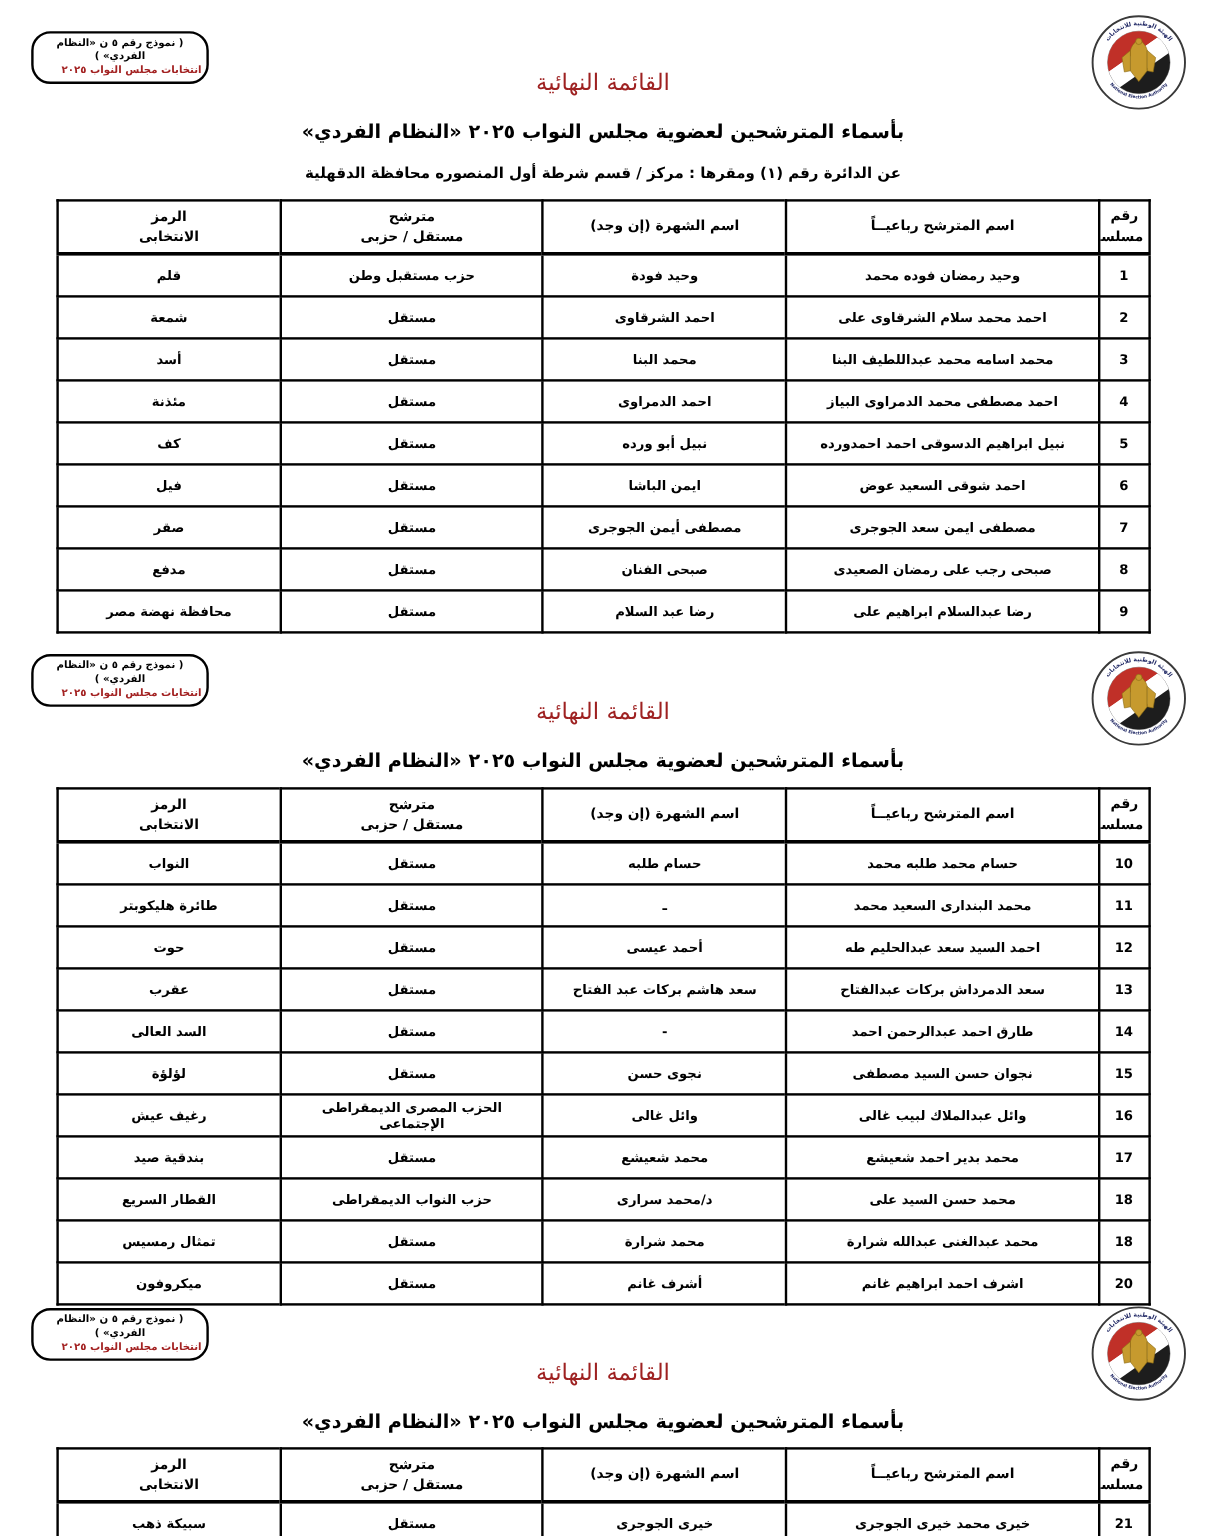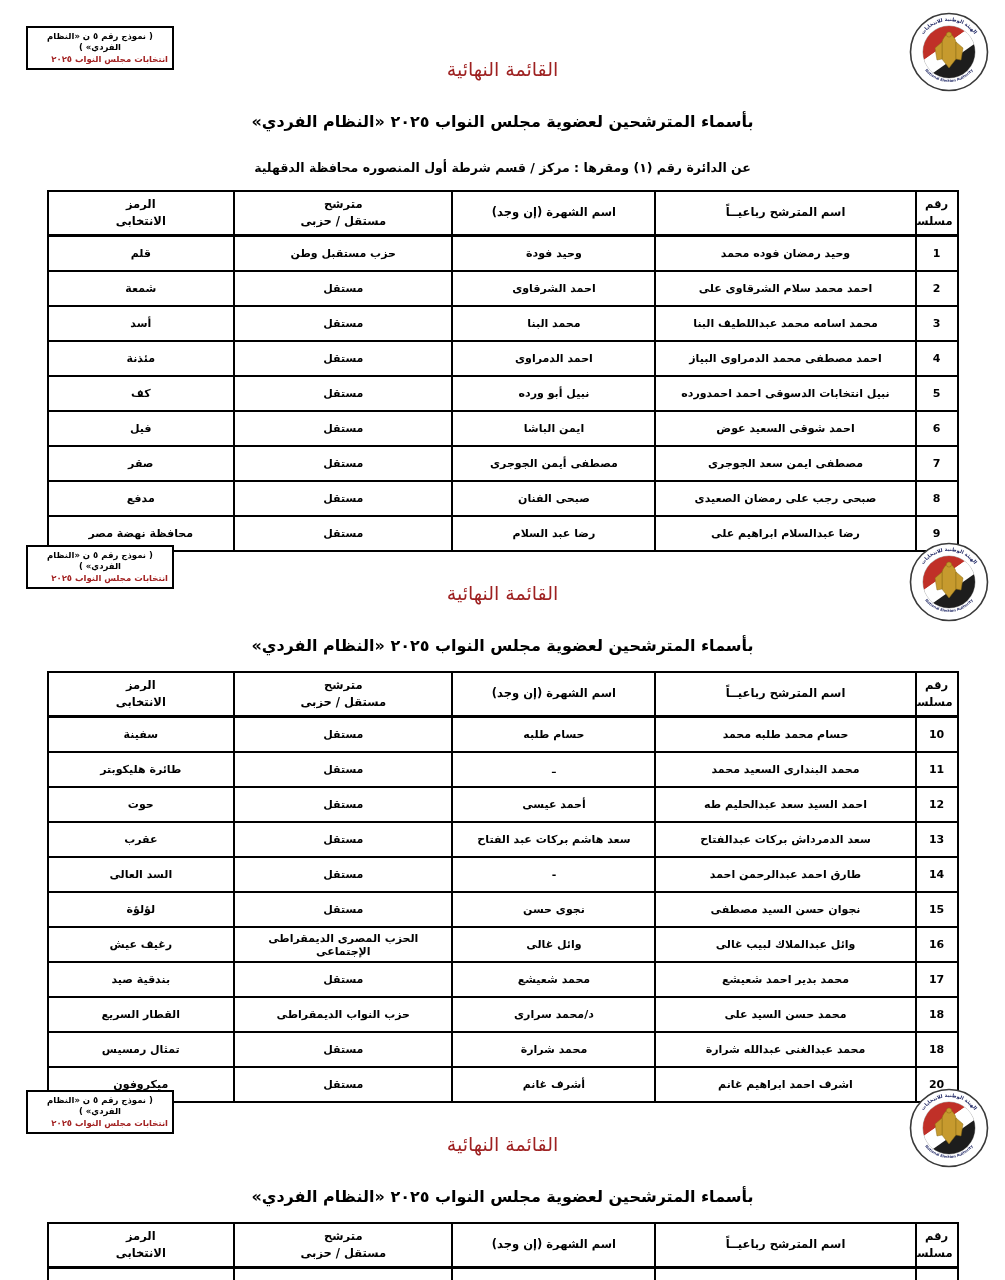--- a/index.html
+++ b/index.html
@@ -14,21 +14,21 @@
   .page{position:relative;width:1005px;}
   .page1{height:537px;}
   .page2{height:546px;}
   .page3{height:197px;}
 
   .form-box{
     position:absolute;
     right:auto;left:26px;
     width:136px;
     border:2px solid #000;
-    border-radius:0;
+    border-radius:16px;
     padding:3px 4px;
     text-align:center;
     background:#fff;
     direction:rtl;
   }
   .form-box .l1{font-size:8.5px;font-weight:bold;color:#000;line-height:1.35;}
   .form-box .l2{font-size:8.5px;font-weight:bold;color:#a32222;line-height:1.35;text-align:right;}
 
   .logo-holder{position:absolute;left:auto;right:16px;width:80px;height:80px;}
 
@@ -36,21 +36,21 @@
     text-align:center;
     color:#9e2121;
     font-size:19px;
     font-weight:normal;
     margin:0;
   }
   .subtitle{
     text-align:center;
     font-size:16px;
     font-weight:bold;
-    margin:16px;
+    margin:4px;
   }
   .district{
     text-align:center;
     font-size:12.5px;
     font-weight:bold;
     margin:0;
   }
   .page1 .title-red{padding-top:58px;}
   .page1 .subtitle{padding-top:16px;}
   .page1 .district{padding-top:13px;}
@@ -179,21 +179,21 @@
         </tr>
         <tr>
           <td class="c-serial">4</td>
           <td class="c-name">احمد مصطفى محمد الدمراوى البياز</td>
           <td class="c-shahra">احمد الدمراوى</td>
           <td class="c-party">مستقل</td>
           <td class="c-symbol">مئذنة</td>
         </tr>
         <tr>
           <td class="c-serial">5</td>
-          <td class="c-name">نبيل انتخابات الدسوقى احمد احمدورده</td>
+          <td class="c-name">نبيل ابراهيم الدسوقى احمد احمدورده</td>
           <td class="c-shahra">نبيل أبو ورده</td>
           <td class="c-party">مستقل</td>
           <td class="c-symbol">كف</td>
         </tr>
         <tr>
           <td class="c-serial">6</td>
           <td class="c-name">احمد شوقى السعيد عوض</td>
           <td class="c-shahra">ايمن الباشا</td>
           <td class="c-party">مستقل</td>
           <td class="c-symbol">فيل</td>
@@ -278,21 +278,21 @@
         <th><span>مترشح</span><br><span>مستقل / حزبى</span></th>
         <th><span>الرمز</span><br><span>الانتخابى</span></th>
       </tr>
     </thead>
     <tbody>
         <tr>
           <td class="c-serial">10</td>
           <td class="c-name">حسام محمد طلبه محمد</td>
           <td class="c-shahra">حسام طلبه</td>
           <td class="c-party">مستقل</td>
-          <td class="c-symbol">سفينة</td>
+          <td class="c-symbol">النواب</td>
         </tr>
         <tr>
           <td class="c-serial">11</td>
           <td class="c-name">محمد البندارى السعيد محمد</td>
           <td class="c-shahra">ـ</td>
           <td class="c-party">مستقل</td>
           <td class="c-symbol">طائرة هليكوبتر</td>
         </tr>
         <tr>
           <td class="c-serial">12</td>

